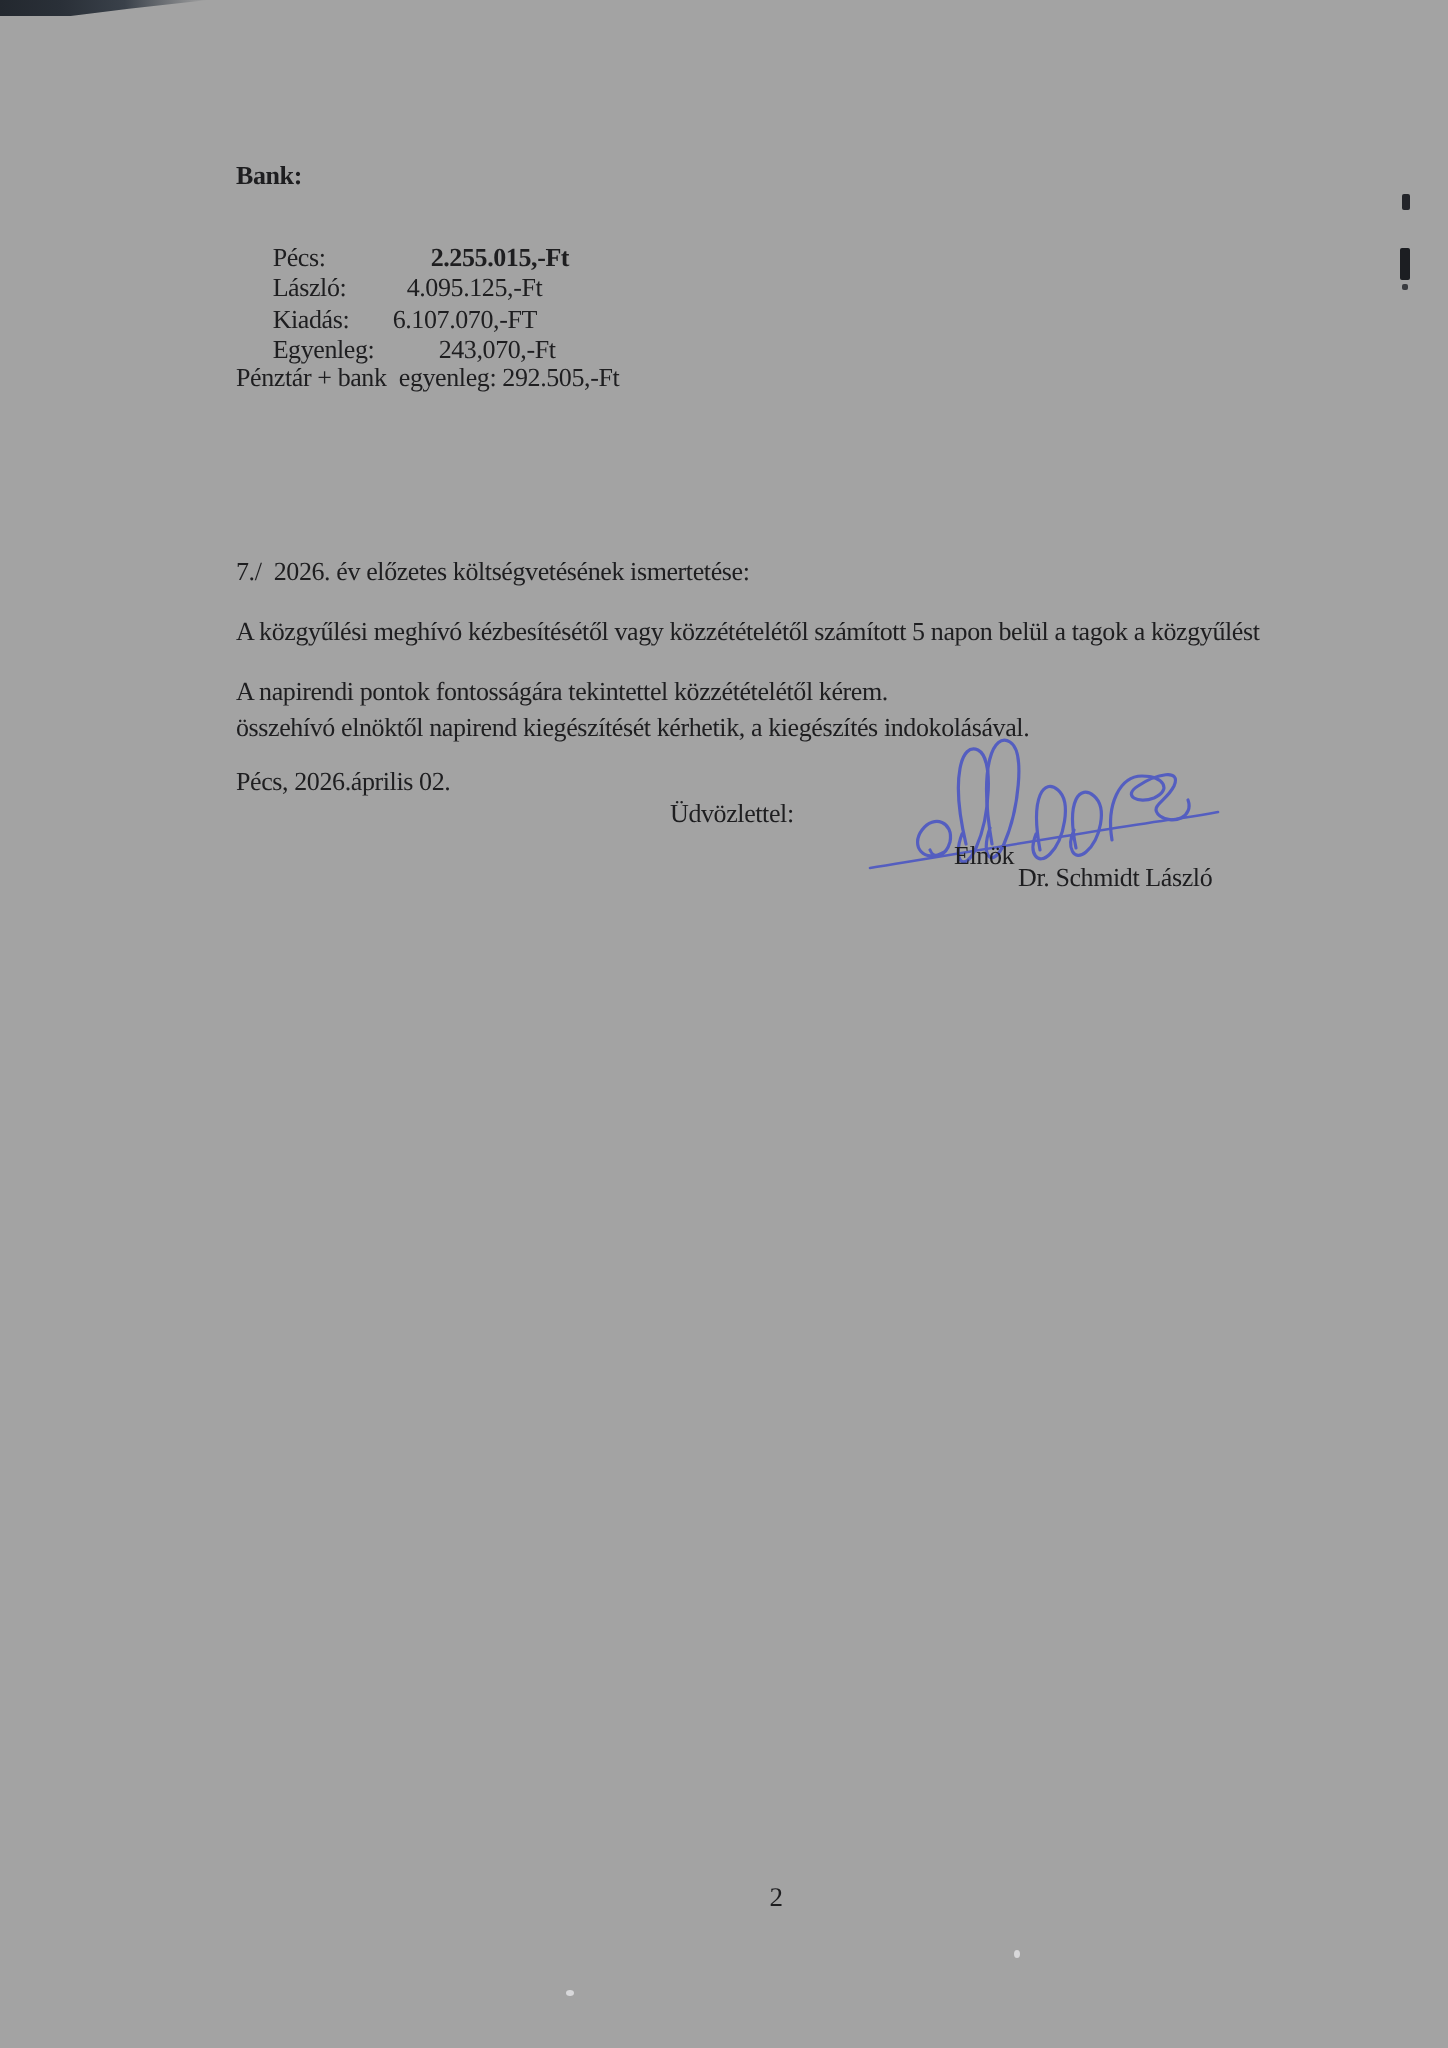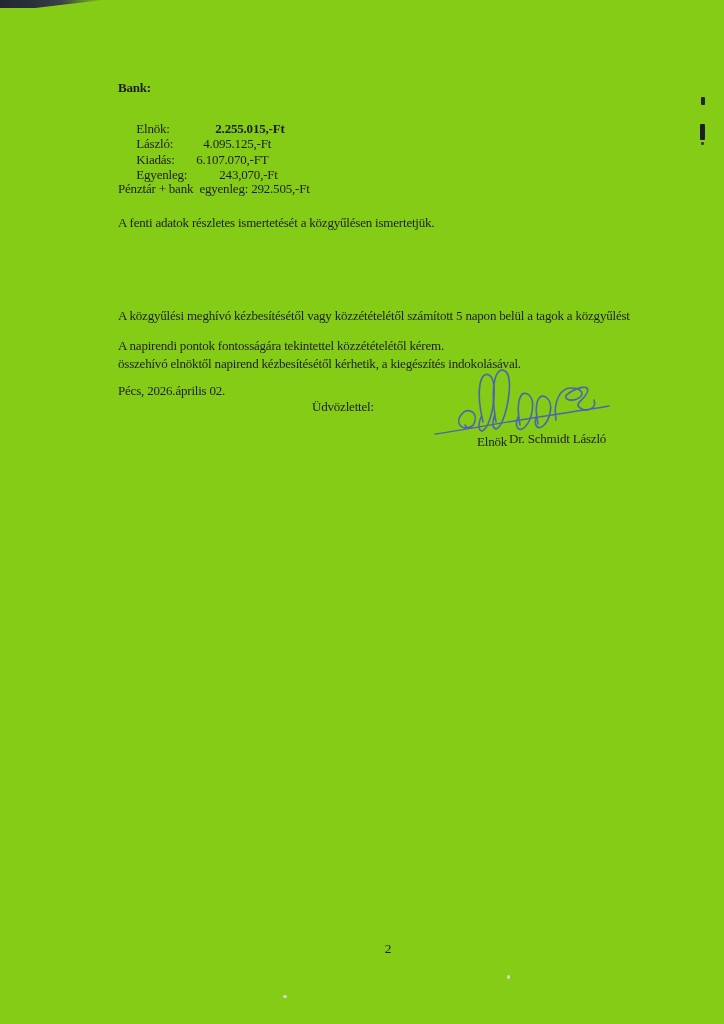--- a/index.html
+++ b/index.html
@@ -7,21 +7,21 @@
     padding: 0;
     width: 724px;
     height: 1024px;
     background: #ffffff;
     overflow: hidden;
   }
   .page {
     position: relative;
     width: 724px;
     height: 1024px;
-    background: #84cc16;
+    background: #a3a3a3;
     font-family: "Liberation Serif", "DejaVu Serif", serif;
     color: #1e1e20;
     font-size: 13px;
     letter-spacing: -0.2px;
   }
   .txt { white-space: pre-wrap; position: absolute; }
   .bold { font-weight: bold; }
   
   .ledger { position: absolute; left: 118px; top: 106px; }
   .ledger-row { height: 15.2px; line-height: 15.2px; white-space: pre; }
@@ -63,66 +63,66 @@
   <div class="edge-dash"></div>
   <div class="edge-bar"></div>
   <div class="edge-dot"></div>
   <div class="speck" style="left:283px; top:995px; width:4px; height:3px;"></div>
   <div class="speck" style="left:507px; top:975px; width:3px; height:4px;"></div>
 
   <div class="txt bold" style="left:118px; top:80px;">Bank:</div>
 
   <div class="ledger">
     <div class="ledger-row">
-      <span class="ledger-label">Elnök:</span><span class="ledger-value">2.255.015,-Ft</span>
+      <span class="ledger-label">Pécs:</span><span class="ledger-value">2.255.015,-Ft</span>
     </div>
     <div class="ledger-row">
       <span class="ledger-label">László:</span><span class="ledger-value">4.095.125,-Ft</span>
     </div>
     <div class="ledger-row">
       <span class="ledger-label">Kiadás:</span><span class="ledger-value">6.107.070,-FT</span>
     </div>
     <div class="ledger-row">
       <span class="ledger-label">Egyenleg:</span><span class="ledger-value">243,070,-Ft</span>
     </div>
   </div>
 
   <div class="txt" style="left:118px; top:181px;">Pénztár + bank  egyenleg: 292.505,-Ft</div>
 
-  <div class="txt" style="left:118px; top:215px;">A fenti adatok részletes ismertetését a közgyűlésen ismertetjük.</div>
 
   <div class="txt" style="left:118px; top:246px;">
+    <div class="para-line">7./  2026. év előzetes költségvetésének ismertetése:</div>
   </div>
 
   <div class="txt" style="left:118px; top:276px;">
     <div class="para-line">A közgyűlési meghívó kézbesítésétől vagy közzétételétől számított 5 napon belül a tagok a közgyűlést</div>
-    <div class="para-line">összehívó elnöktől napirend kézbesítésétől kérhetik, a kiegészítés indokolásával.</div>
+    <div class="para-line">összehívó elnöktől napirend kiegészítését kérhetik, a kiegészítés indokolásával.</div>
   </div>
 
   <div class="txt" style="left:118px; top:338px;">A napirendi pontok fontosságára tekintettel közzétételétől kérem.</div>
 
   <div class="txt" style="left:118px; top:383px;">Pécs, 2026.április 02.</div>
 
-  <div class="txt" style="left:312px; top:399px;">Üdvözlettel:</div>
+  <div class="txt" style="left:335px; top:399px;">Üdvözlettel:</div>
 
   <svg class="sig-svg" width="190" height="82" viewBox="0 0 190 82">
     <g fill="none" stroke="#4a55c4" stroke-width="1.6" stroke-linecap="round" stroke-linejoin="round" opacity="0.88">
 
       <path d="M44,64 C34,70 27,61 33,53 C39,45 49,49 47,59 C45,66 39,68 37,63"></path>
 
       <path d="M55,60 C47,26 53,9 61,13 C69,17 67,46 60,62 C54,75 48,68 53,55"></path>
       <path d="M68,60 C61,20 69,4 77,9 C85,14 81,44 74,60 C68,73 62,66 67,52"></path>
 
       <path d="M92,63 C87,36 94,27 101,33 C108,39 104,58 97,65 C91,71 86,65 90,55"></path>
       <path d="M110,62 C105,38 112,30 119,36 C126,42 122,58 115,64 C109,69 105,62 109,53"></path>
 
       <path d="M128,58 C125,40 132,26 143,26 C154,26 158,33 149,37 C141,40 133,36 141,31 C150,25 163,22 159,31 C155,39 146,41 152,46 C159,51 169,46 166,38"></path>
 
       <path d="M7,72 C45,66 120,53 163,47 C170,46 176,45 181,44" stroke-width="1.3"></path>
     </g>
   </svg>
 
   <div class="txt" style="left:461px; top:431px;margin-left:48px;">Dr. Schmidt László</div>
-  <div class="txt" style="left:477px; top:434px;">Elnök</div>
+  <div class="txt" style="left:477px; top:420px;">Elnök</div>
 
   <div class="page-number">2</div>
 
 </div>
 
 </body></html>

